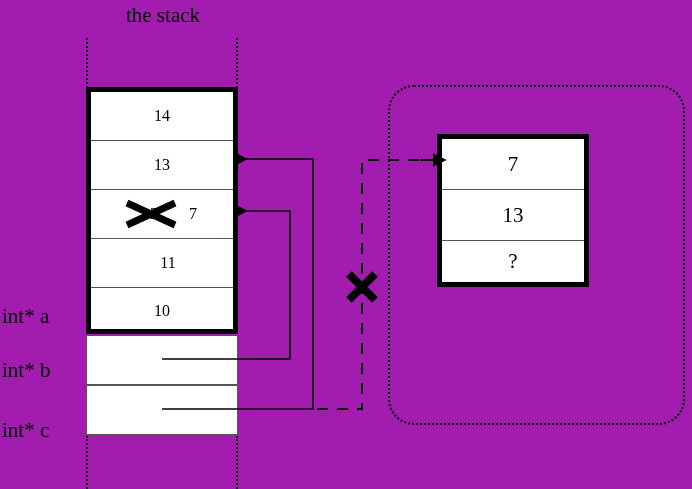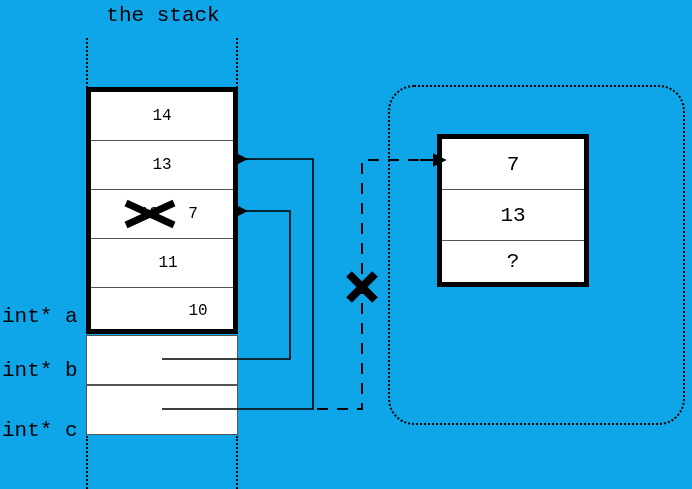--- a/index.html
+++ b/index.html
@@ -4,22 +4,22 @@
 <style>
   html, body {
     margin: 0;
     padding: 0;
     background: #ffffff;
   }
   #canvas {
     position: relative;
     width: 692px;
     height: 489px;
-    background: #0ea5e9;
-    font-family: Liberation Mono, monospace;
+    background: #a21caf;
+    font-family: Liberation Serif, serif;
     color: #000000;
     overflow: hidden;
   }
 
   
   .title {
     position: absolute;
     font-size: 21px;
     line-height: 1;
     white-space: nowrap;
@@ -193,21 +193,21 @@
           </svg>
         </span>
         <span>7</span>
       </span>
     </div>
 
     <div class="stack-cell" style="top:147px; height:49px;padding-left:12px;">
       <span>11</span>
     </div>
 
-    <div class="stack-cell last" style="top:196px; height:45px;margin-left:36px;">
+    <div class="stack-cell last" style="top:196px; height:45px;">
       <span>10</span>
     </div>
 
   </div>
 
   <div class="ptr-cell" id="cell-b"></div>
   <div class="ptr-cell" id="cell-c"></div>
 
   <div class="var-label" id="label-a">int* a</div>
   <div class="var-label" id="label-b">int* b</div>

